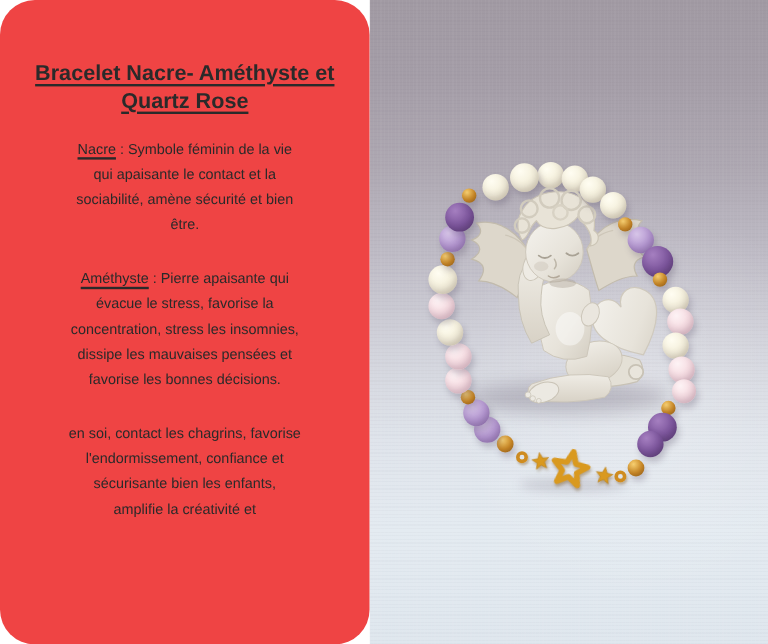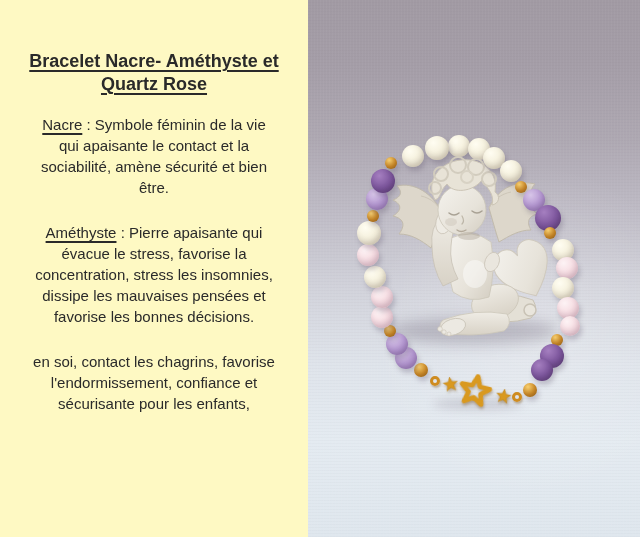--- a/index.html
+++ b/index.html
@@ -12,21 +12,21 @@
   .panel{
     width:308px;height:537px;flex:0 0 308px;box-sizing:border-box;
     padding:50px 15px 0 15px;text-align:center;
   }
   .title{font-weight:bold;font-size:18px;line-height:23px;margin:0 0 18px 0;}
   .title .t-line{display:block;}
   .title .t-line span{
     text-decoration:underline;
     text-decoration-thickness:2px;text-underline-offset:3px;
   }
-  .para{font-size:15px;line-height:21px;margin:4px 0 24px 0;}
+  .para{font-size:12px;line-height:21px;margin:4px 0 24px 0;}
   .para .line{white-space:nowrap;}
   .para .lead{
     text-decoration:underline;
     text-decoration-thickness:1.5px;text-underline-offset:3px;
   }
   
   .photo{
     position:relative;width:332px;height:537px;flex:0 0 332px;overflow:hidden;
   }
   .fabric{
@@ -59,21 +59,21 @@
   .ring{
     position:absolute;border-radius:50%;background:transparent;
     box-sizing:border-box;border:3px solid #cf8c20;
     box-shadow:1px 2px 2px rgba(120,80,20,.35);
   }
   .star{position:absolute;filter:drop-shadow(1px 2px 1.5px rgba(110,70,15,.40));}
 </style>
 </head>
 <body>
 
-<div class="panel" style="background: #fef9c3; color: rgb(42, 42, 42);">
+<div class="panel" style="background: #ef4444; color: rgb(42, 42, 42); border-radius: 29px;">
   <div class="title">
       <div class="t-line"><span>Bracelet Nacre- Améthyste et</span></div>
       <div class="t-line"><span>Quartz Rose</span></div>
     </div>
   <div>
       <div class="para">
         <div class="line"><span class="lead">Nacre</span><span> : Symbole féminin de la vie</span></div>
         <div class="line">qui apaisante le contact et la</div>
         <div class="line">sociabilité, amène sécurité et bien</div>
         <div class="line">être.</div>
@@ -81,21 +81,22 @@
       <div class="para">
         <div class="line"><span class="lead">Améthyste</span><span> : Pierre apaisante qui</span></div>
         <div class="line">évacue le stress, favorise la</div>
         <div class="line">concentration, stress les insomnies,</div>
         <div class="line">dissipe les mauvaises pensées et</div>
         <div class="line">favorise les bonnes décisions.</div>
       </div>
       <div class="para">
         <div class="line">en soi, contact les chagrins, favorise</div>
         <div class="line">l'endormissement, confiance et</div>
-        <div class="line">sécurisante pour les enfants,</div>
+        <div class="line">sécurisante bien les enfants,</div>
+        <div class="line">amplifie la créativité et</div>
       </div>
     </div>
 </div>
 
 <div class="photo">
   <div class="fabric"></div>
   <div class="weave"></div>
 
   <div class="figure-shadow"></div>
   <div class="charm-shadow"></div>

